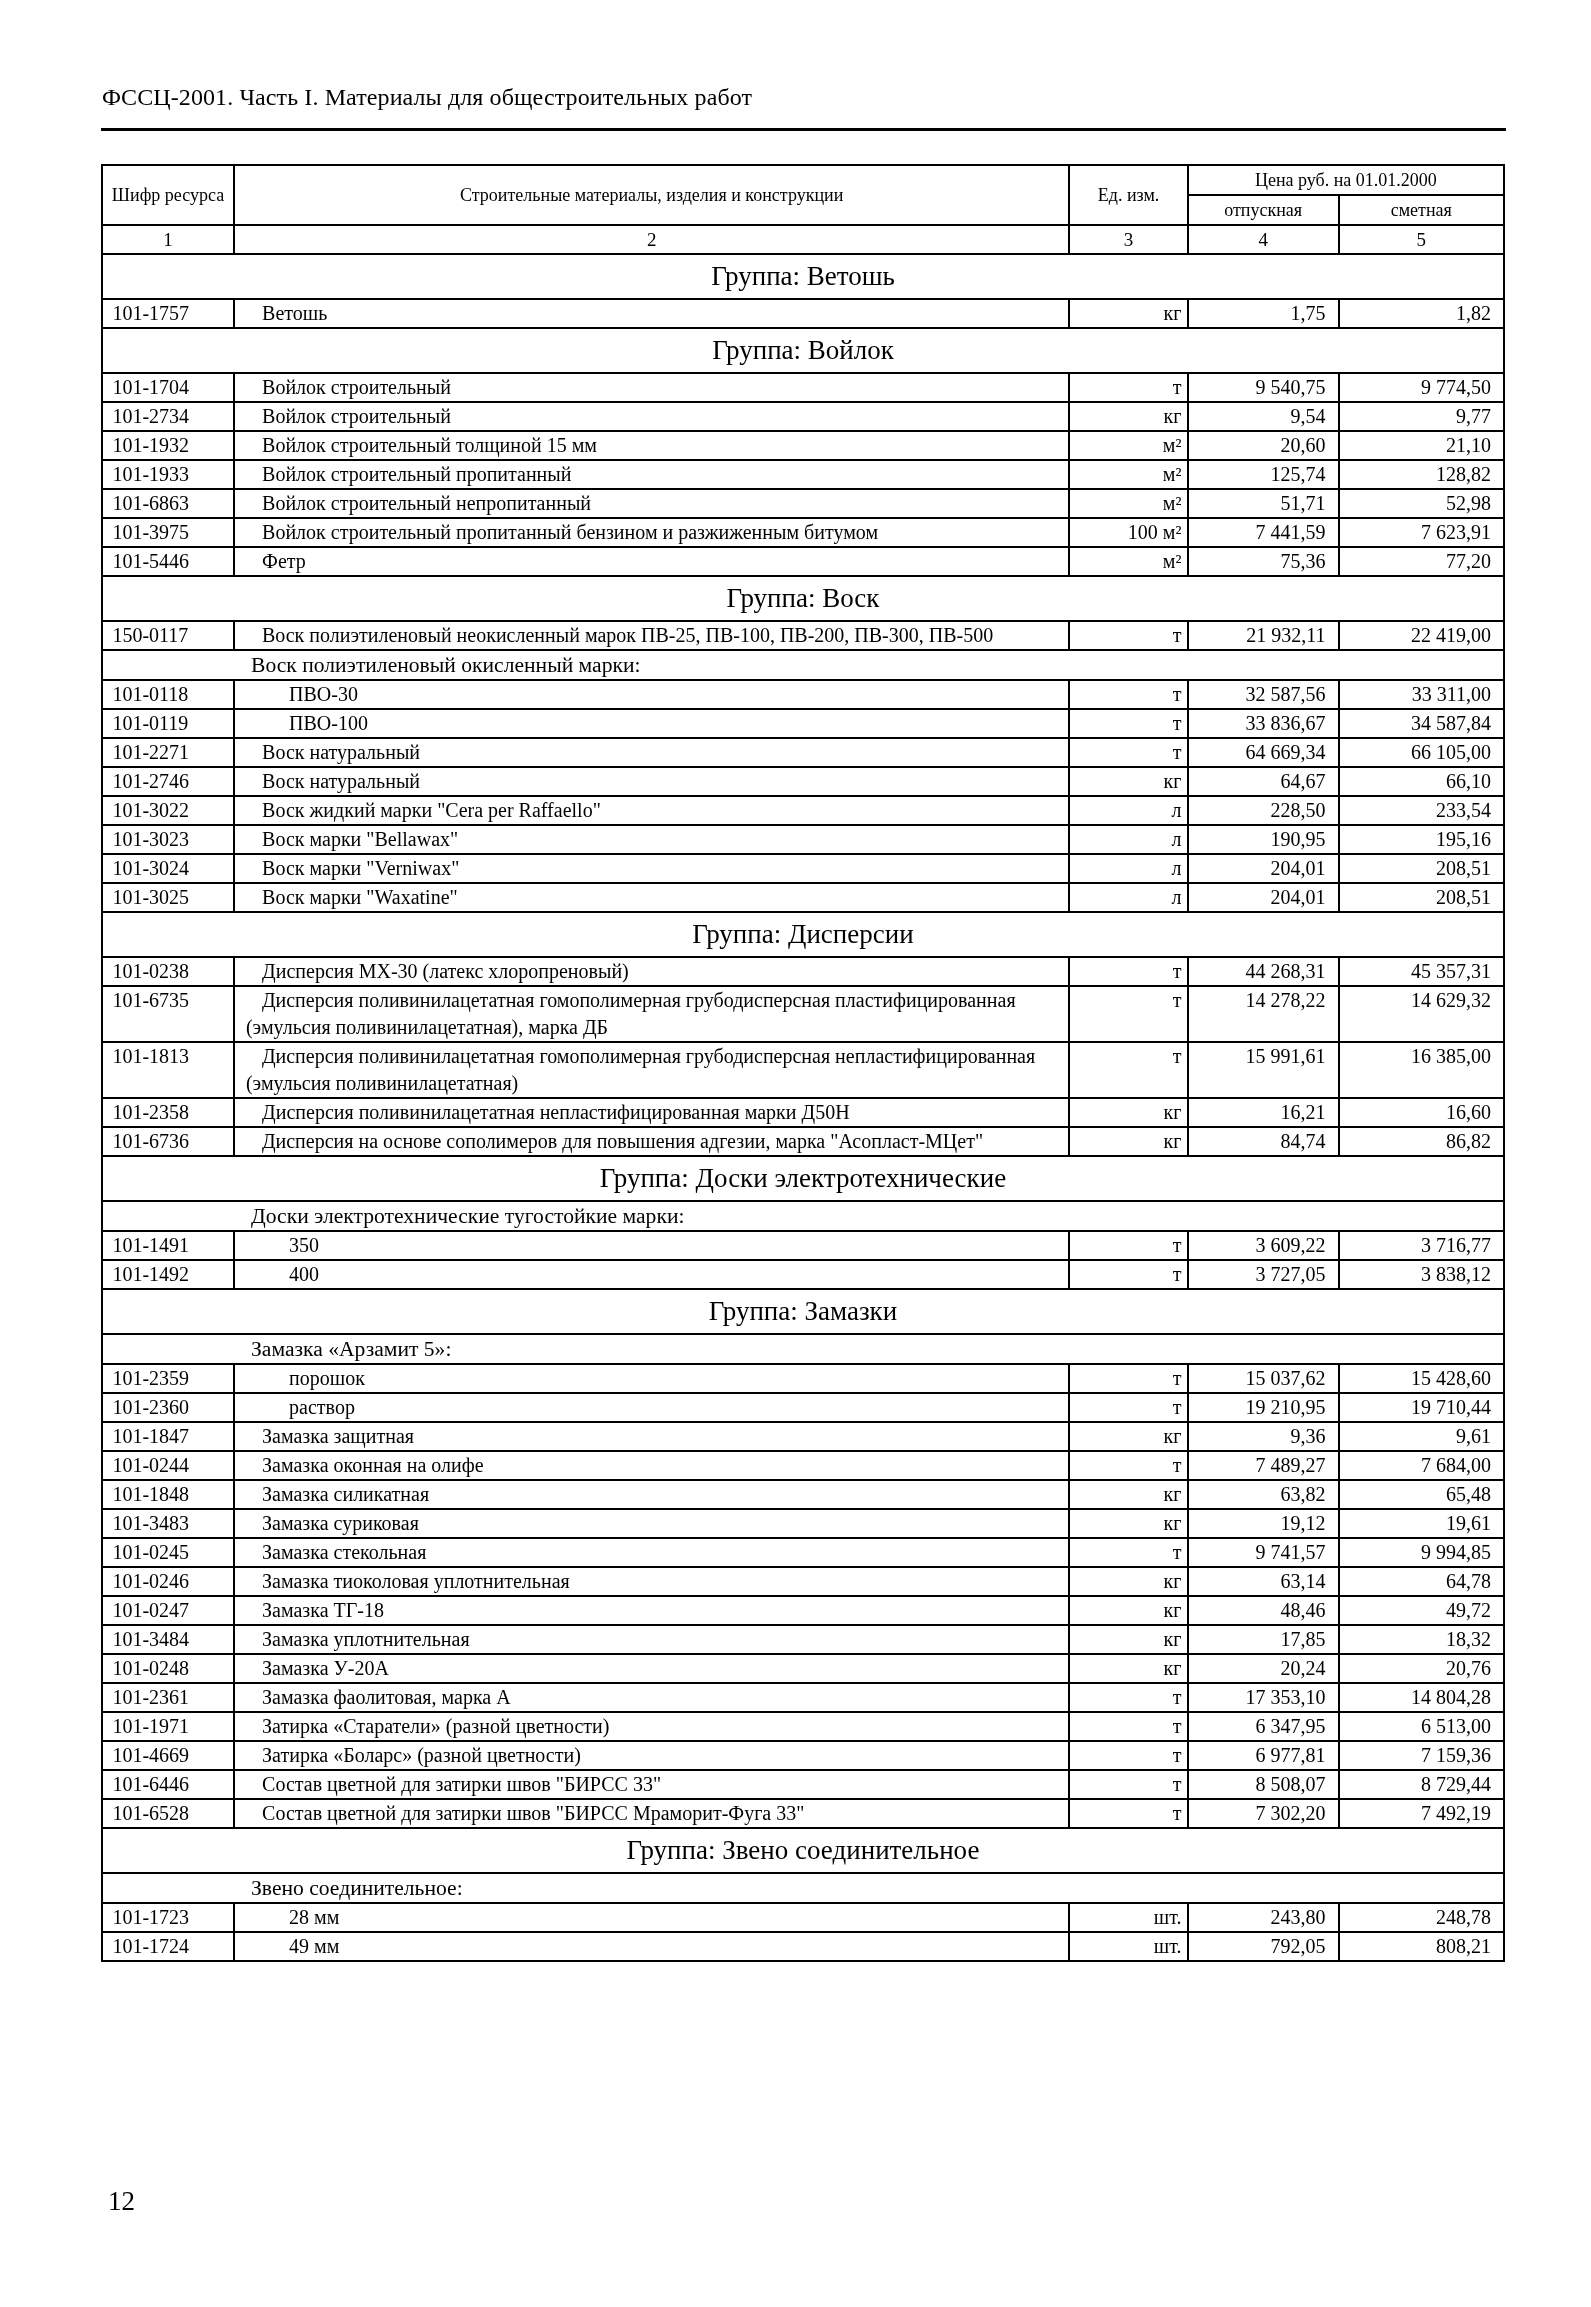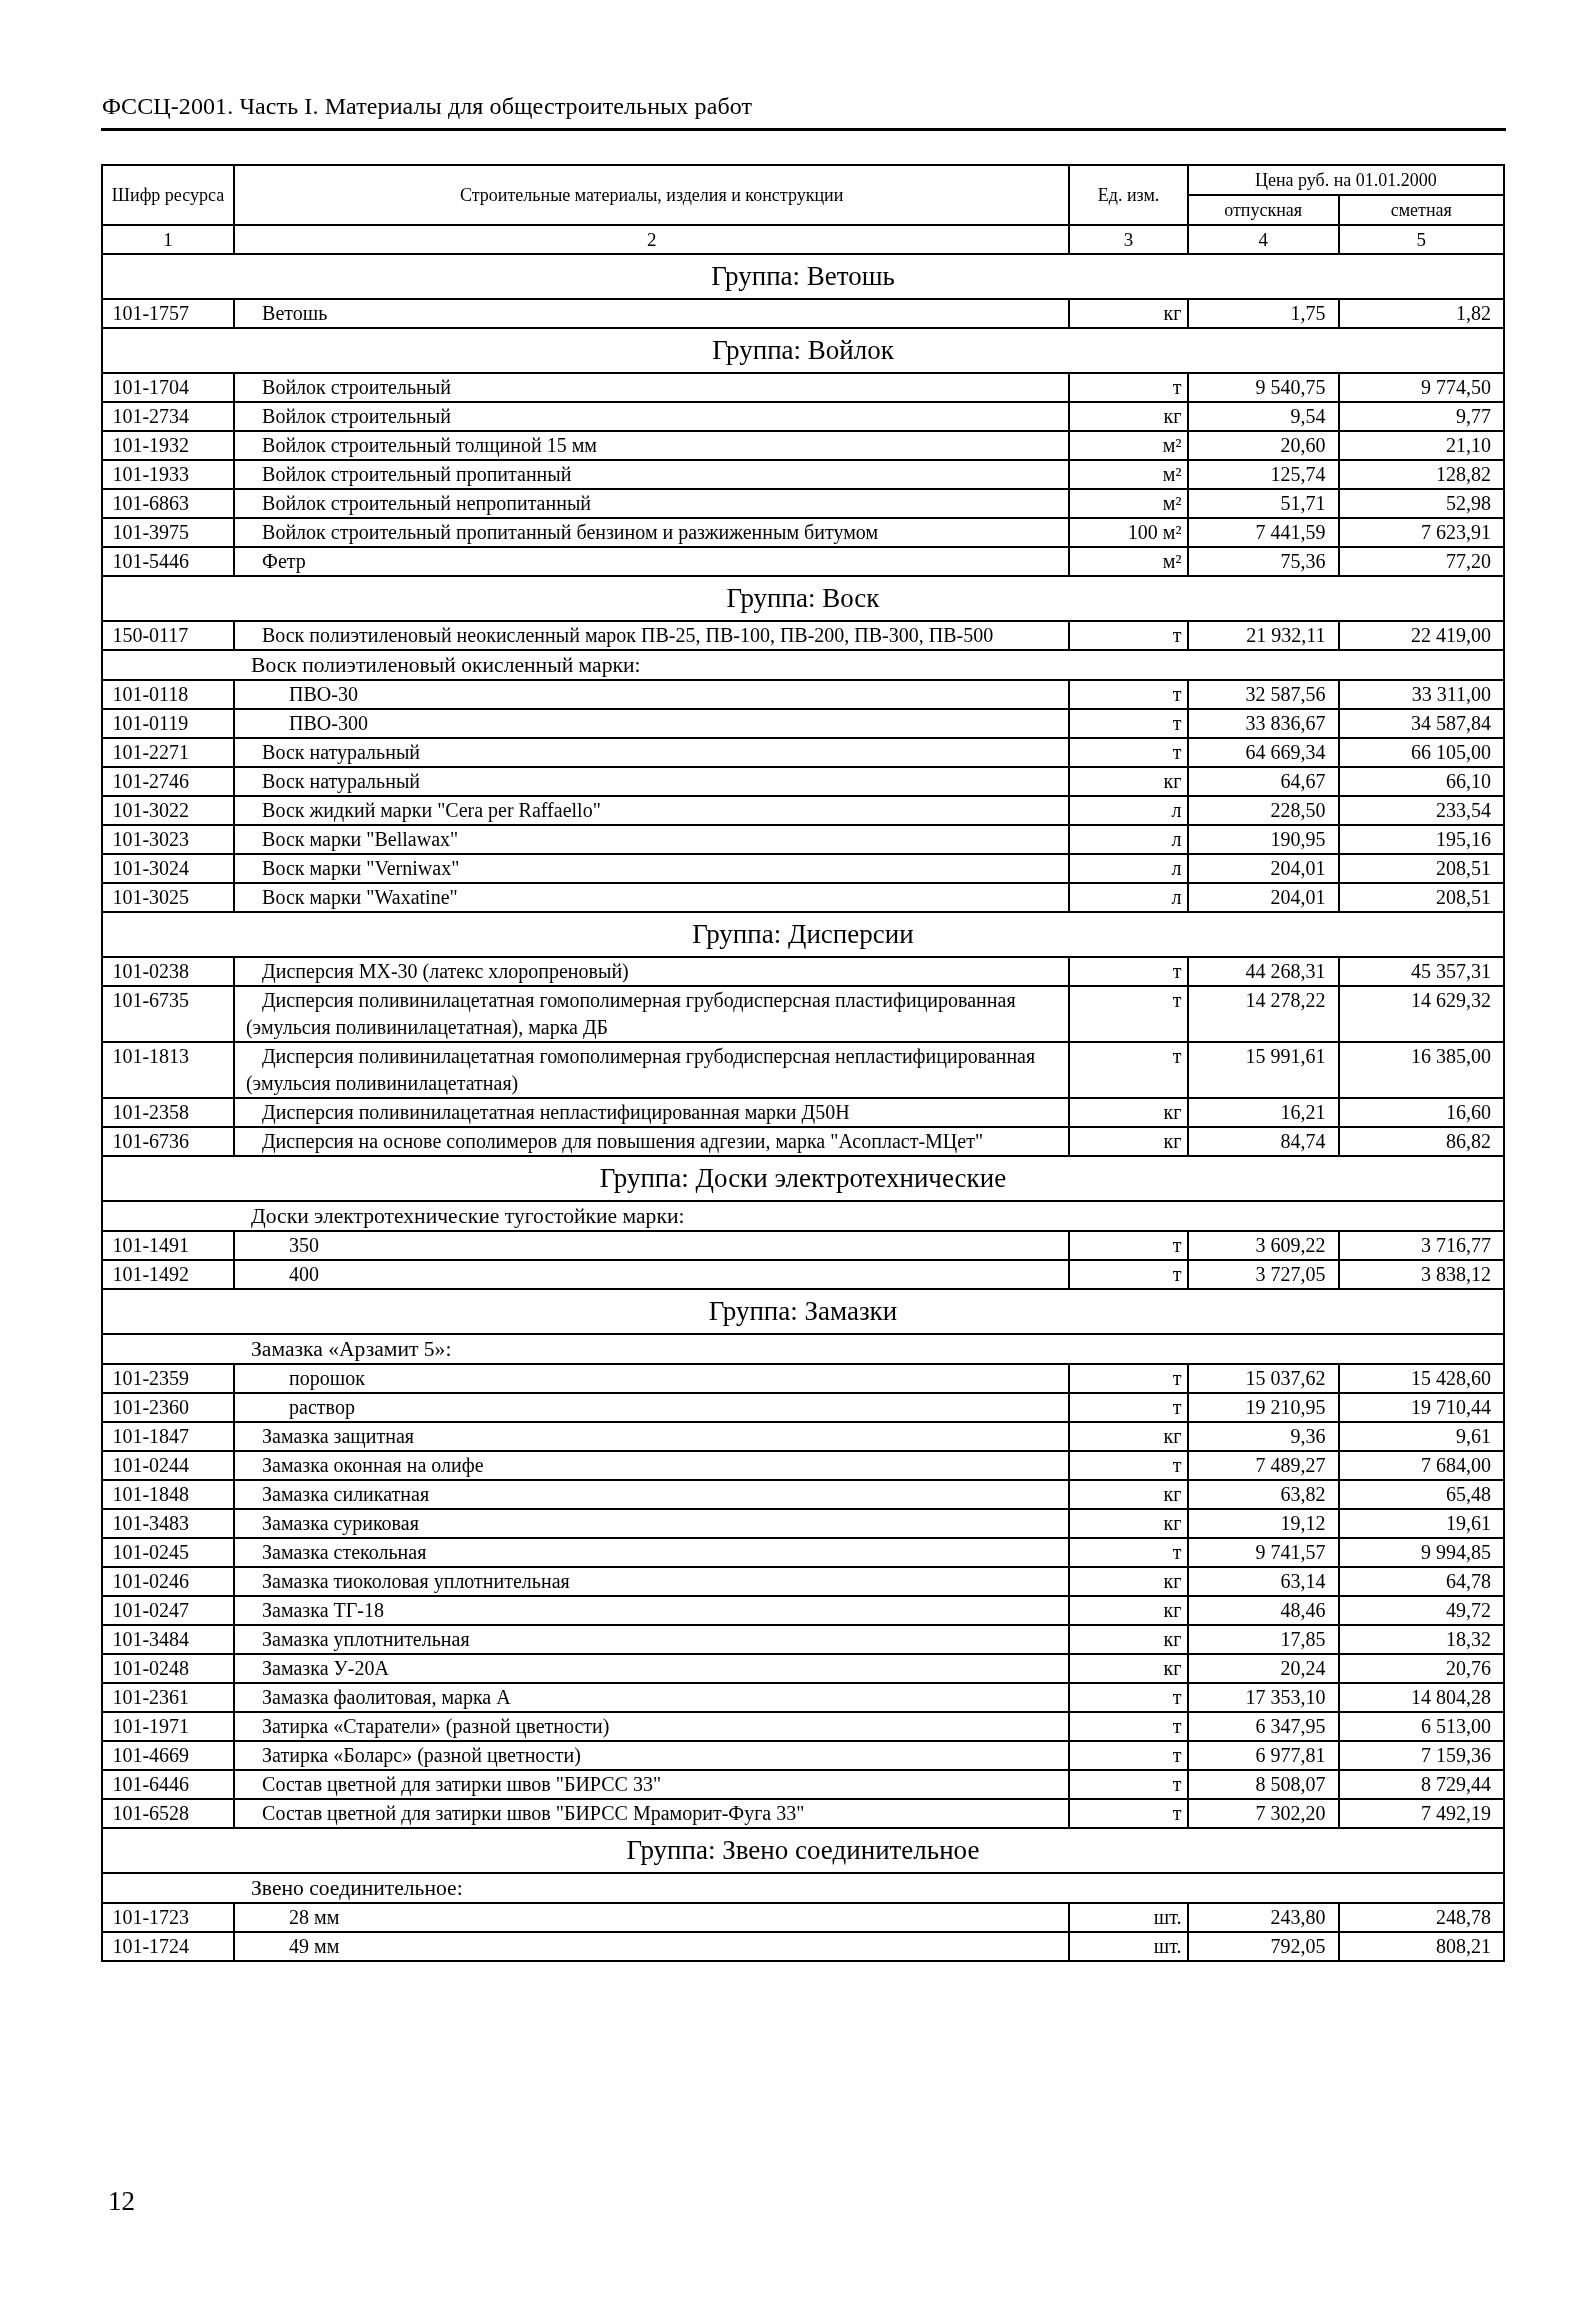--- a/index.html
+++ b/index.html
@@ -1,17 +1,17 @@
 <!DOCTYPE html>
 <html style="font-size:10.8px"><head>
 <meta charset="utf-8">
 <style>
   html, body { margin:0; padding:0; background:#ffffff; }
   body { width:1591px; height:2307px; position:relative; font-family:"Liberation Serif", "DejaVu Serif", serif; color:#000; overflow:hidden; }
-  .page-header { position:absolute; left:102px; top:93px; font-size:24px; letter-spacing:0.1px; white-space:nowrap; }
+  .page-header { position:absolute; left:102px; top:84px; font-size:24px; letter-spacing:0.1px; white-space:nowrap; }
   .page-header-rule { position:absolute; left:101px; top:128px; width:1405px; height:2.7px; background:#000; }
   table.price-table { position:absolute; left:101px; top:164px; width:1404px; border-collapse:collapse; table-layout:fixed; font-size:20px; }
   table.price-table td, table.price-table th { border:2px solid #000; padding:0 5.4px; font-weight:normal; vertical-align:middle; line-height:27px; }
   .col-code { width:127px; }
   .col-name { width:803px; }
   .col-unit { width:114px; }
   .col-p1 { width:145px; }
   .col-p2 { width:159px; }
   th.h-small { font-size:18px; line-height:23px; text-align:center; }
   .num-row td { text-align:center; line-height:25.6px; font-size:19px; }
@@ -138,21 +138,21 @@
       </tr>
       <tr class="item">
         <td class="code">101-0118</td>
         <td class="name indent2">ПВО-30</td>
         <td class="unit">т</td>
         <td class="price">32 587,56</td>
         <td class="price">33 311,00</td>
       </tr>
       <tr class="item">
         <td class="code">101-0119</td>
-        <td class="name indent2">ПВО-300</td>
+        <td class="name indent2">ПВО-100</td>
         <td class="unit">т</td>
         <td class="price">33 836,67</td>
         <td class="price">34 587,84</td>
       </tr>
       <tr class="item">
         <td class="code">101-2271</td>
         <td class="name ">Воск натуральный</td>
         <td class="unit">т</td>
         <td class="price">64 669,34</td>
         <td class="price">66 105,00</td>

